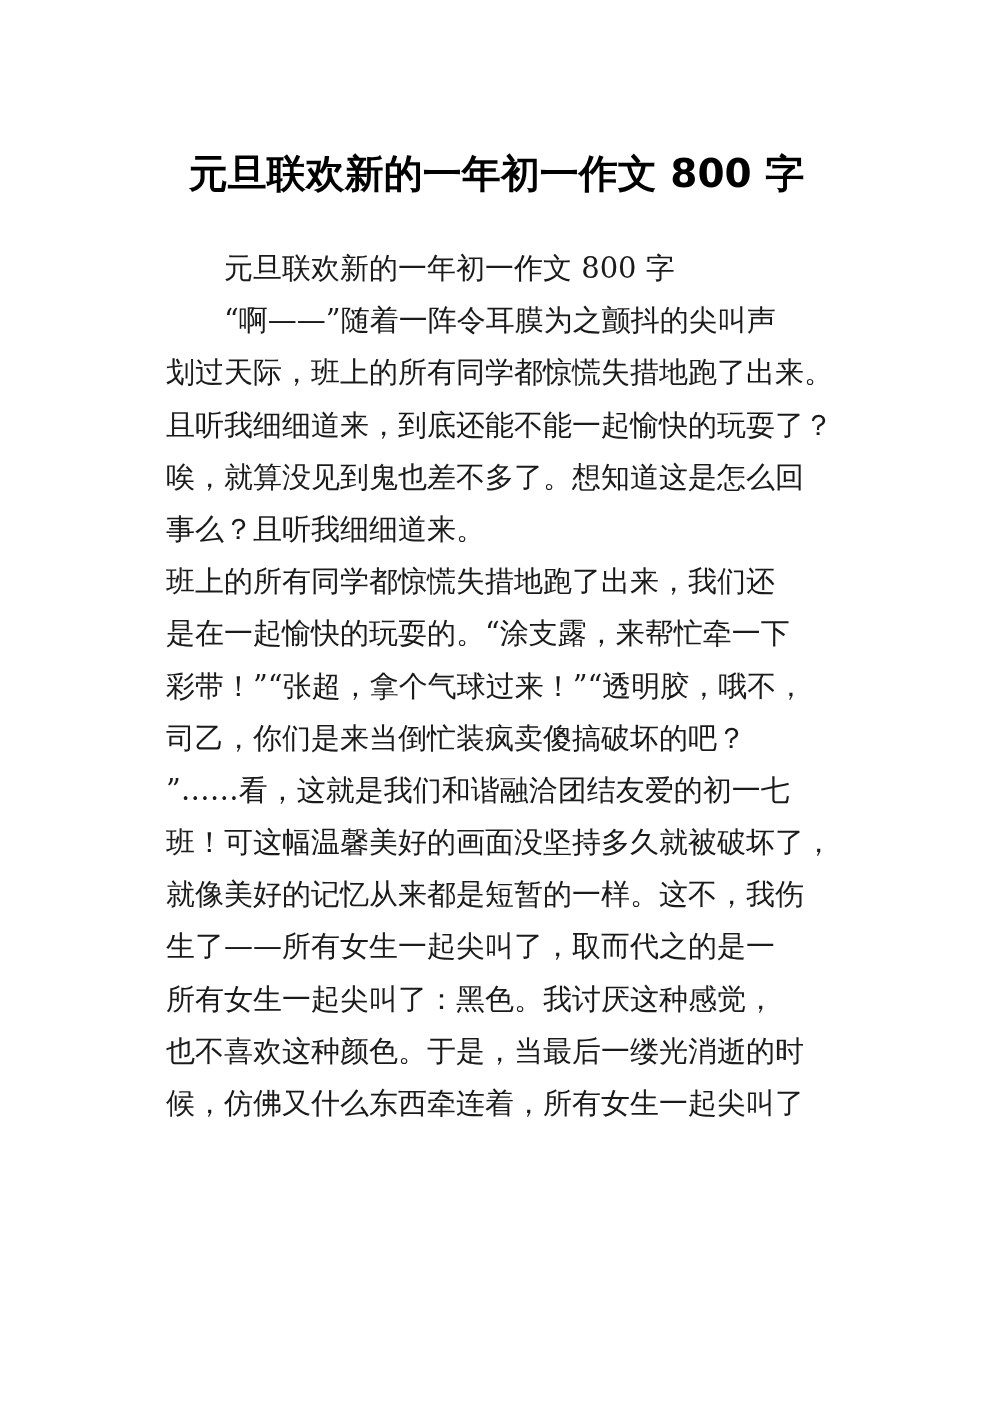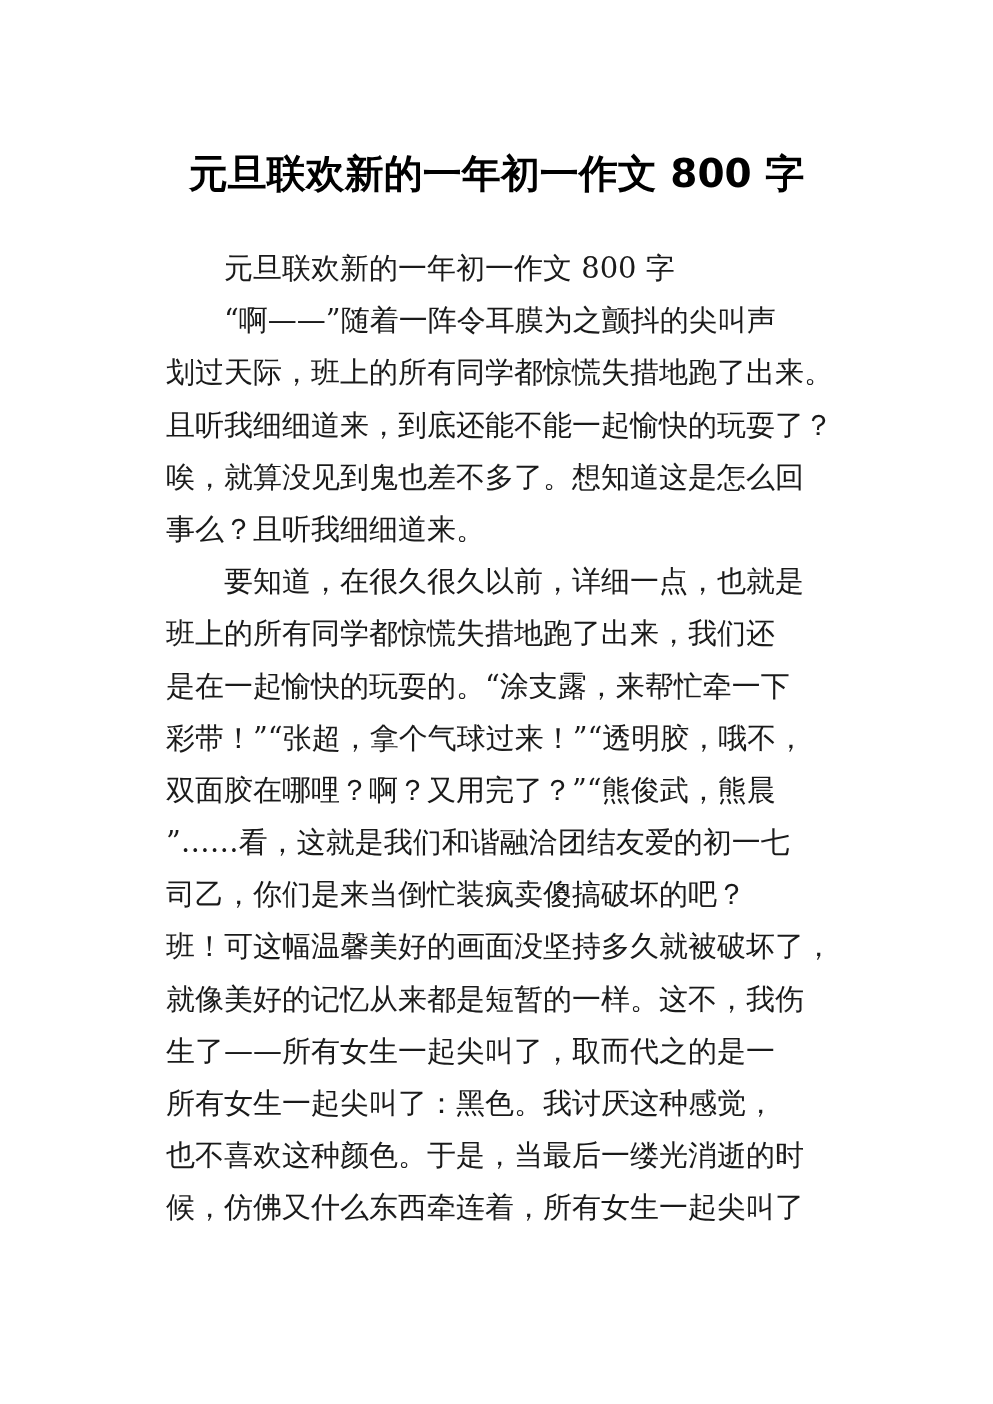--- a/index.html
+++ b/index.html
@@ -51,26 +51,24 @@
 
 <h1 class="page-title">元旦联欢新的一年初一作文 800 字</h1>
 
 <div class="body-text">
   <span class="line indent">元旦联欢新的一年初一作文 800 字</span>
   <span class="line indent">“啊——”随着一阵令耳膜为之颤抖的尖叫声</span>
   <span class="line">划过天际，班上的所有同学都惊慌失措地跑了出来。</span>
   <span class="line">且听我细细道来，到底还能不能一起愉快的玩耍了？</span>
   <span class="line">唉，就算没见到鬼也差不多了。想知道这是怎么回</span>
   <span class="line">事么？且听我细细道来。</span>
-  <span class="line indent">要知道，在很久很久以前，详细一点，也就是</span>
   <span class="line">班上的所有同学都惊慌失措地跑了出来，我们还</span>
   <span class="line">是在一起愉快的玩耍的。“涂支露，来帮忙牵一下</span>
   <span class="line">彩带！”“张超，拿个气球过来！”“透明胶，哦不，</span>
-  <span class="line">双面胶在哪哩？啊？又用完了？”“熊俊武，熊晨</span>
+  <span class="line">司乙，你们是来当倒忙装疯卖傻搞破坏的吧？</span>
   <span class="line">”……看，这就是我们和谐融洽团结友爱的初一七</span>
-  <span class="line">司乙，你们是来当倒忙装疯卖傻搞破坏的吧？</span>
   <span class="line">班！可这幅温馨美好的画面没坚持多久就被破坏了，</span>
   <span class="line">就像美好的记忆从来都是短暂的一样。这不，我伤</span>
   <span class="line">生了——所有女生一起尖叫了，取而代之的是一</span>
   <span class="line">所有女生一起尖叫了：黑色。我讨厌这种感觉，</span>
   <span class="line">也不喜欢这种颜色。于是，当最后一缕光消逝的时</span>
   <span class="line">候，仿佛又什么东西牵连着，所有女生一起尖叫了</span>
 </div>
 
 </body></html>

